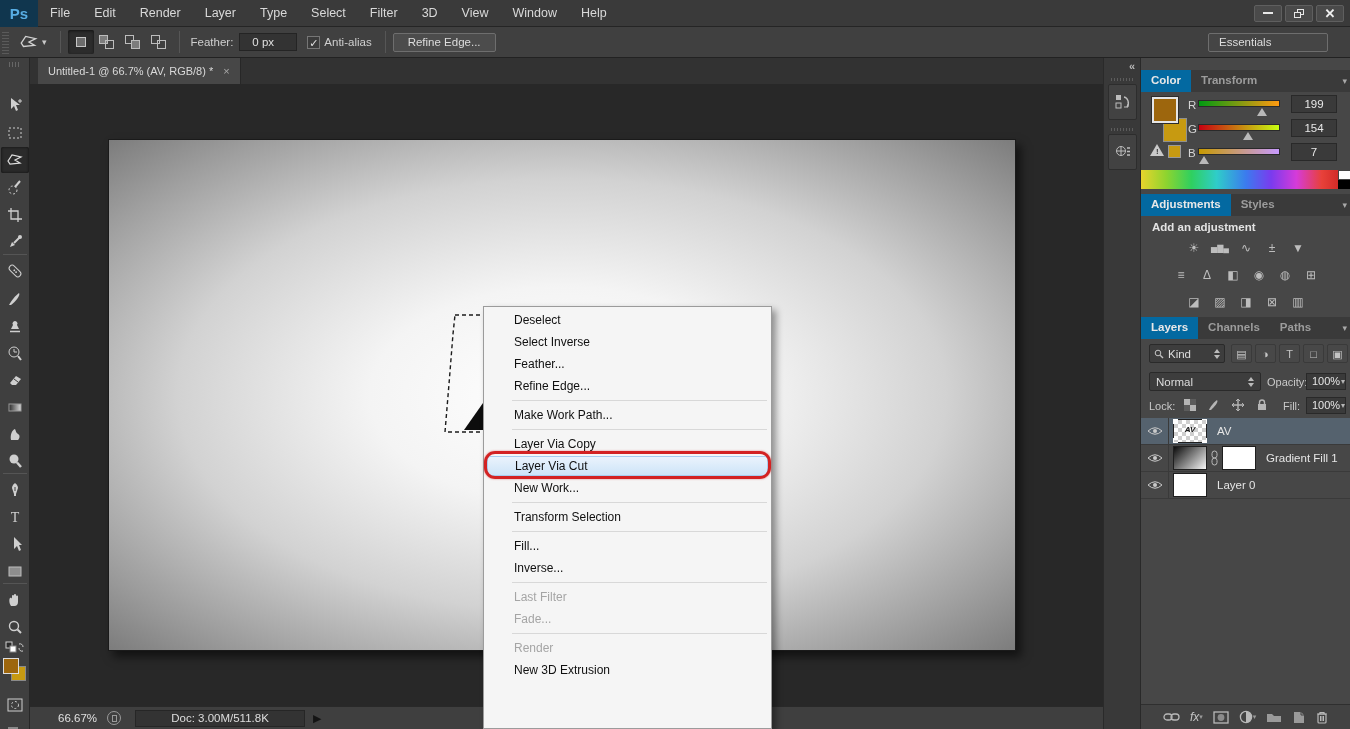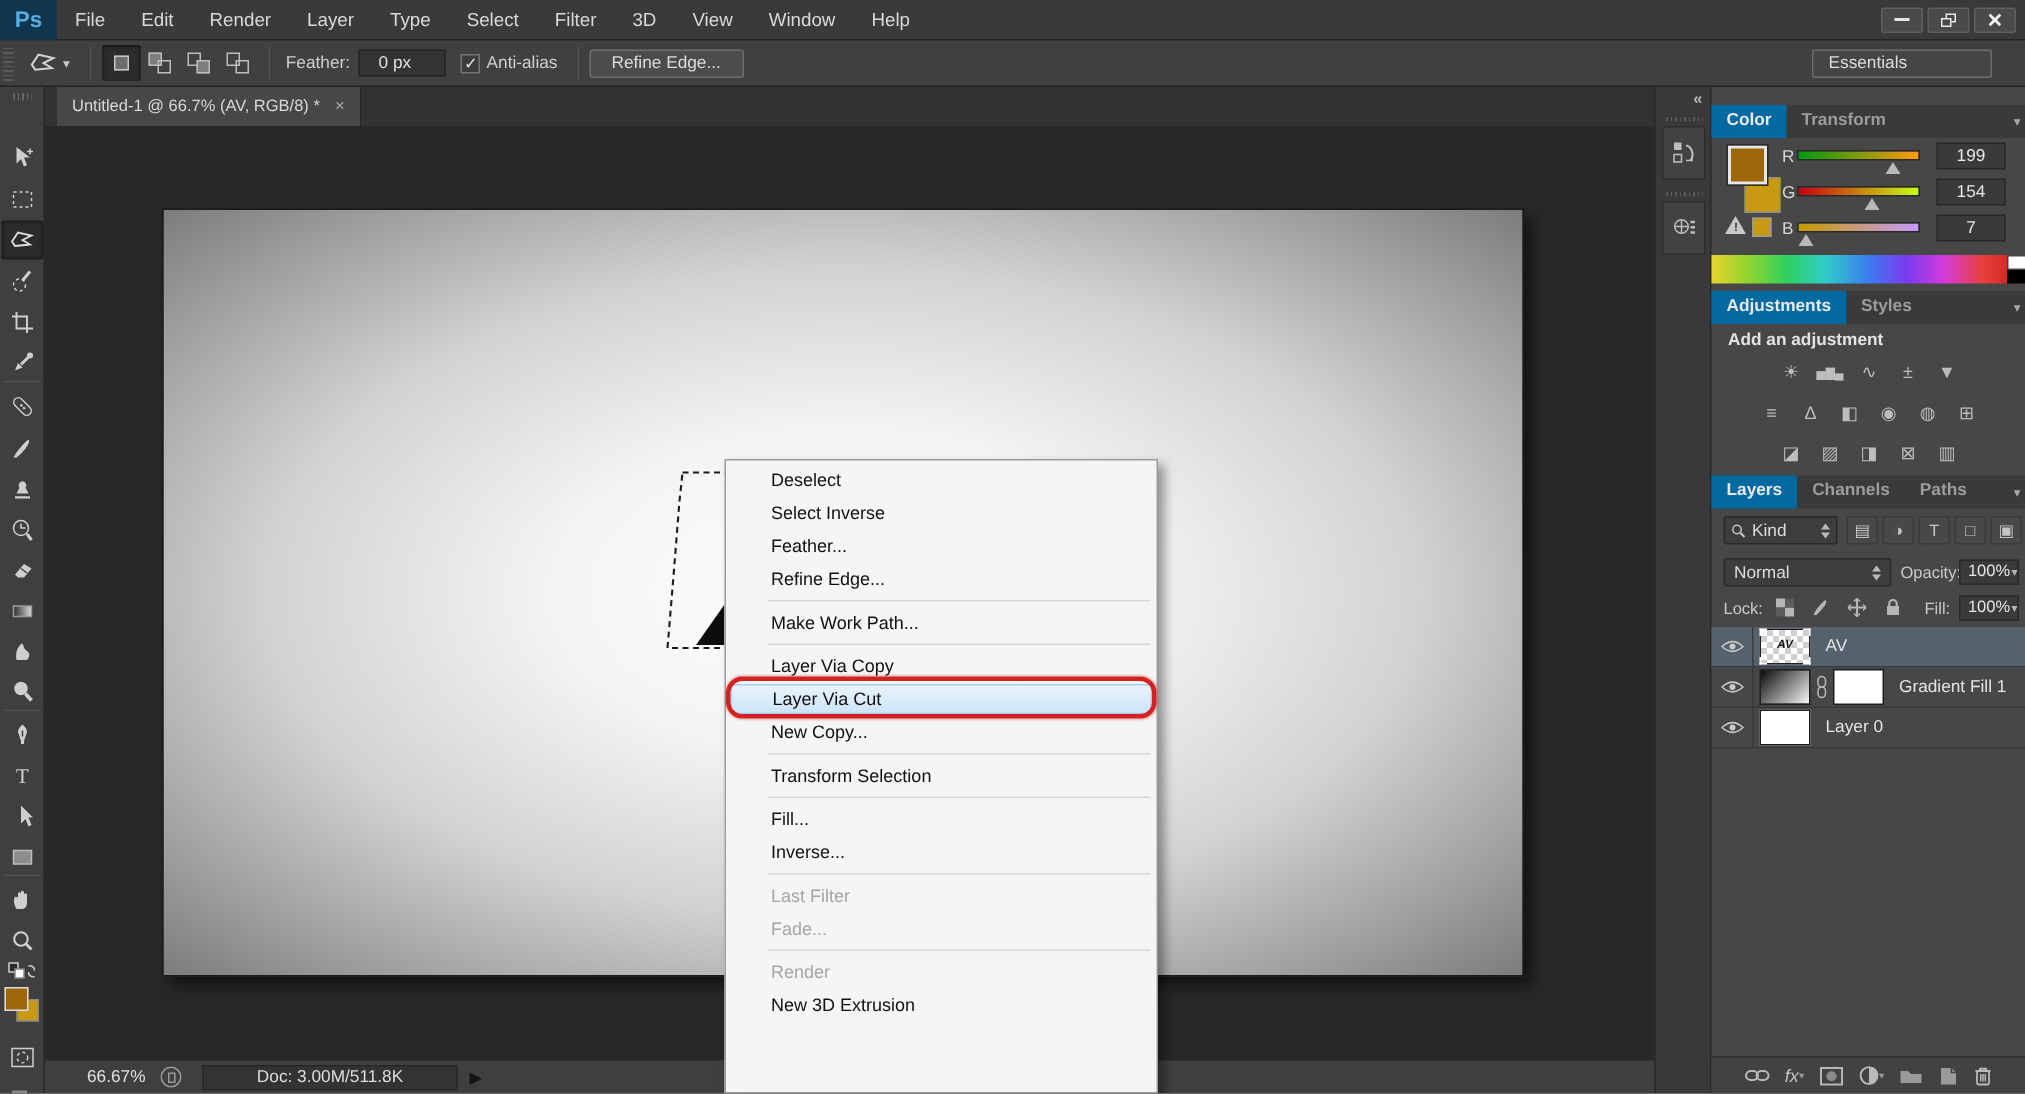--- a/index.html
+++ b/index.html
@@ -627,21 +627,21 @@
     <div class="ctx-item">Feather...</div>
     <div class="ctx-item">Refine Edge...</div>
     <div class="ctx-sep"></div>
     <div class="ctx-item">Make Work Path...</div>
     <div class="ctx-sep"></div>
     <div class="ctx-item">Layer Via Copy</div>
     <div class="ctx-hl-wrap">
       <div class="ctx-hl">Layer Via Cut</div>
       <div class="red-ring"></div>
     </div>
-    <div class="ctx-item">New Copy...</div>
+    <div class="ctx-item">New Work...</div>
     <div class="ctx-sep"></div>
     <div class="ctx-item">Transform Selection</div>
     <div class="ctx-sep"></div>
     <div class="ctx-item">Fill...</div>
     <div class="ctx-item">Inverse...</div>
     <div class="ctx-sep"></div>
     <div class="ctx-item disabled">Last Filter</div>
     <div class="ctx-item disabled">Fade...</div>
     <div class="ctx-sep"></div>
     <div class="ctx-item disabled">Render</div>

